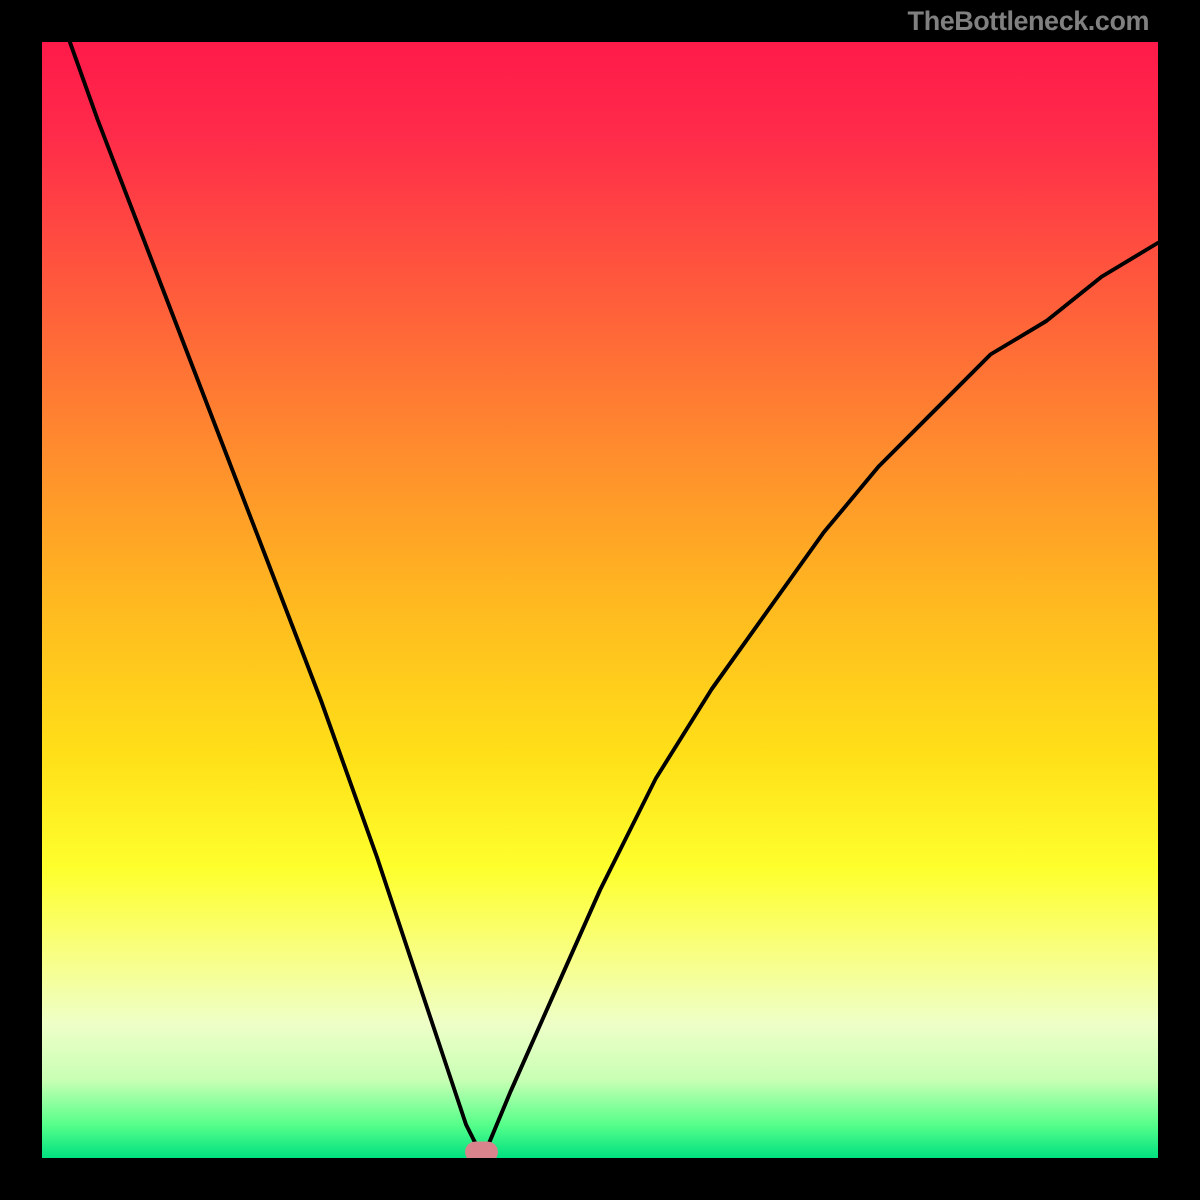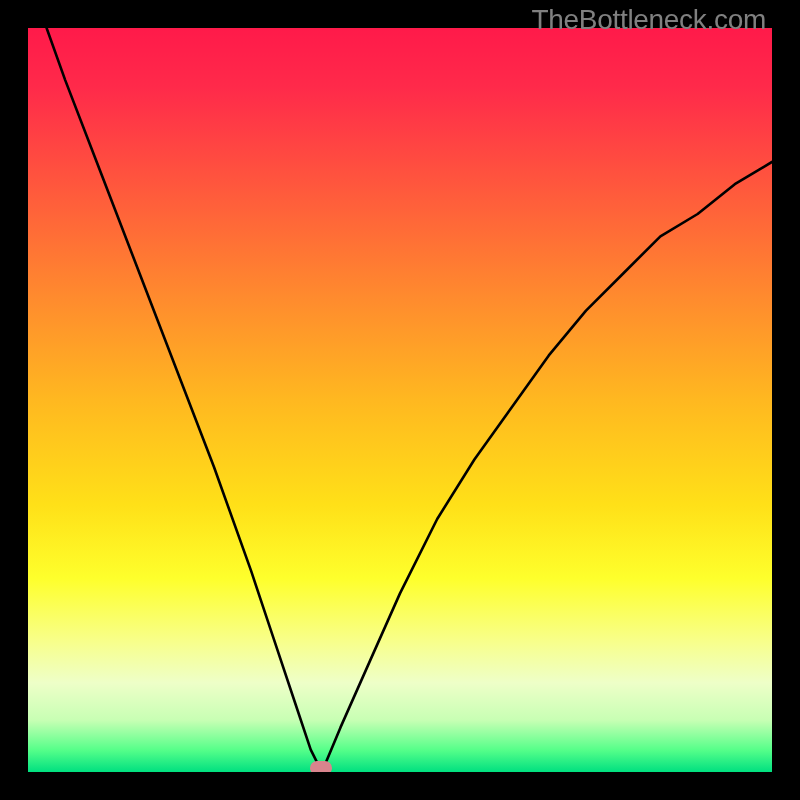--- a/index.html
+++ b/index.html
@@ -46,22 +46,22 @@
       #c8ffb4 93%,
       #57ff8a 97%,
       #00e080 100%
     );
   }
   .watermark {
     position: absolute;
     top: 4px;
     right: 34px;
     font-family: Arial, Helvetica, sans-serif;
-    font-size: 28px;
-    font-weight: 400;
+    font-size: 18px;
+    font-weight: 700;
     color: #808080;
     text-align: right;
     letter-spacing: -0.3px;
   }
   .curve-svg {
     position: absolute;
     top: 0;
     left: 0;
     width: 100%;
     height: 100%;

